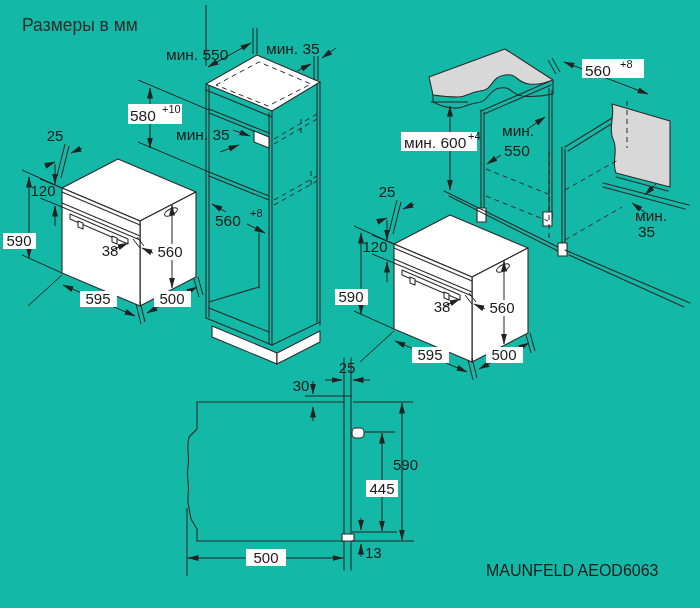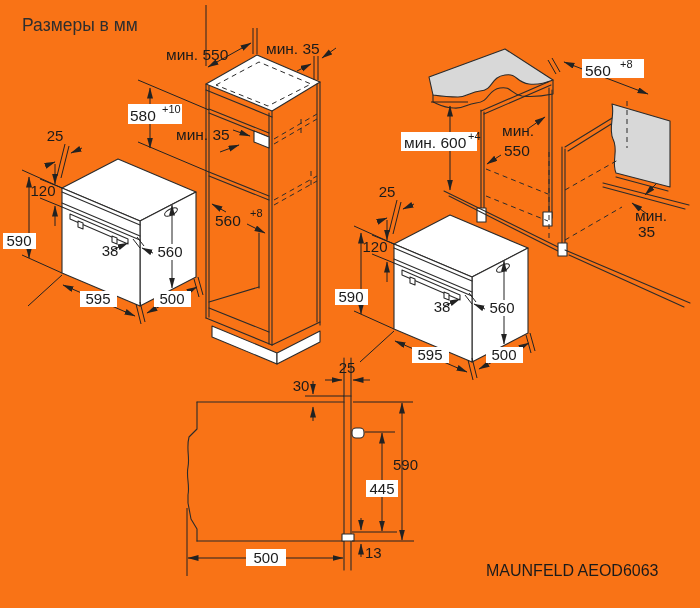--- a/index.html
+++ b/index.html
@@ -1,16 +1,16 @@
 <!DOCTYPE html>
 <html><head>
 <meta charset="utf-8">
 <style>
   html,body{margin:0;padding:0;background:#fff;}
-  .page{position:relative;width:700px;height:608px;background:#f97316;overflow:hidden;
+  .page{position:relative;width:700px;height:608px;background:#14b8a6;overflow:hidden;
         font-family:"Liberation Sans", sans-serif;}
   svg{display:block;}
   .ln{stroke:#2b2b2b;stroke-width:1.1;fill:none;stroke-linecap:round;stroke-linejoin:round;}
   .fw{fill:#ffffff;stroke:#2b2b2b;stroke-width:1.1;stroke-linejoin:round;}
   .gray{fill:#d8d8d8;stroke:#2b2b2b;stroke-width:1.1;stroke-linejoin:round;}
   .dash{stroke:#2b2b2b;stroke-width:1;fill:none;stroke-dasharray:5 4;}
   .dim{stroke:#222222;stroke-width:1;fill:none;}
   .bg{fill:#ffffff;}
   text{fill:#1b1b1b;}
   .t15{font-size:15px;}

